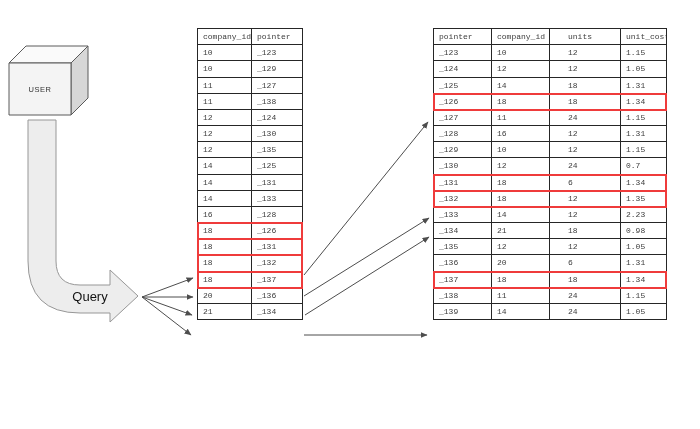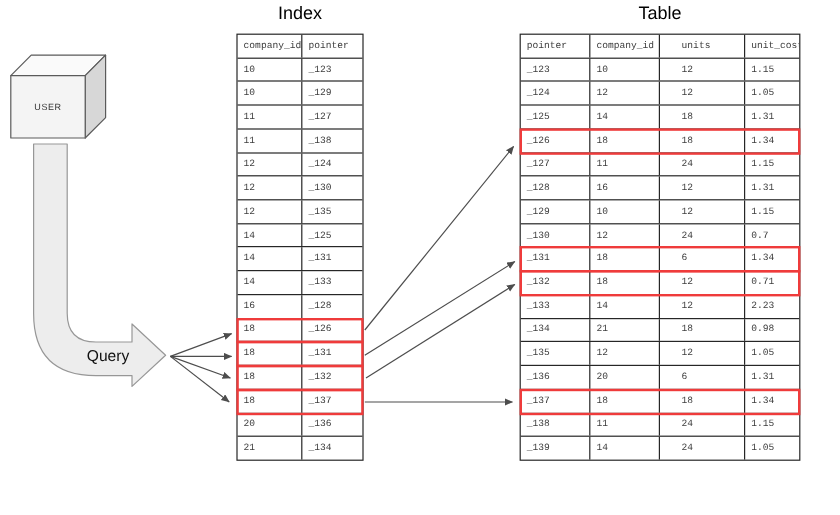--- a/index.html
+++ b/index.html
@@ -2,21 +2,21 @@
 <html style="--hl: #ef3b3b;"><head>
 <meta charset="utf-8">
 <style>
   html,body{margin:0;padding:0;background:#fff;}
   #stage{position:relative;width:700px;height:429px;background:#ffffff;overflow:hidden;
          font-family:"Liberation Sans",sans-serif;}
   .tbl-title{position:absolute;top:3px;height:20px;text-align:center;
              font-size:15px;color:#000;font-weight:400;}
   #index-title{left:197px;width:106px;}
   #table-title{left:433px;width:234px;}
-  .tbl{position:absolute;top:28px;height:356px;border:1px solid #262626;
+  .tbl{position:absolute;top:28px;height:292px;border:1px solid #262626;
        display:flex;flex-direction:column;background:#fff;box-sizing:border-box;}
   #index-table{left:197px;width:106px;}
   #data-table{left:433px;width:234px;}
   .row{flex:1;display:flex;border-bottom:1px solid #262626;min-height:0;}
   .row:last-child{border-bottom:none;}
   .cell{border-right:1px solid #262626;padding-left:5px;display:flex;align-items:center;
         font-family:"Liberation Mono","DejaVu Sans Mono",monospace;font-size:8px;
         color:#3d3d3d;overflow:hidden;white-space:nowrap;box-sizing:border-box;}
   .cell:last-child{border-right:none;flex:1;}
   #index-table .cell:nth-child(1){width:54px;}
@@ -24,22 +24,20 @@
   #data-table .cell:nth-child(2){width:58px;}
   #data-table .cell:nth-child(3){width:58px;margin-left:13px;}
   .hl{position:relative;z-index:2;outline:2px solid var(--hl,#ef3b3b);outline-offset:-1px;justify-content:center;}
   #overlay{position:absolute;left:0;top:0;pointer-events:none;}
 </style>
 </head>
 <body>
 
 <div id="stage">
 
-  <div class="tbl-title" id="index-title">Index</div>
-  <div class="tbl-title" id="table-title">Table</div>
 
   <div class="tbl" id="index-table">
       <div class="row head">
         <div class="cell">company_id</div>
         <div class="cell">pointer</div>
       </div>
       <div class="row">
         <div class="cell">10</div>
         <div class="cell">_123</div>
       </div>
@@ -166,21 +164,21 @@
       <div class="row hl">
         <div class="cell">_131</div>
         <div class="cell">18</div>
         <div class="cell">6</div>
         <div class="cell">1.34</div>
       </div>
       <div class="row hl">
         <div class="cell">_132</div>
         <div class="cell">18</div>
         <div class="cell">12</div>
-        <div class="cell">0.71</div>
+        <div class="cell">1.35</div>
       </div>
       <div class="row">
         <div class="cell">_133</div>
         <div class="cell">14</div>
         <div class="cell">12</div>
         <div class="cell">2.23</div>
       </div>
       <div class="row">
         <div class="cell">_134</div>
         <div class="cell">21</div>

